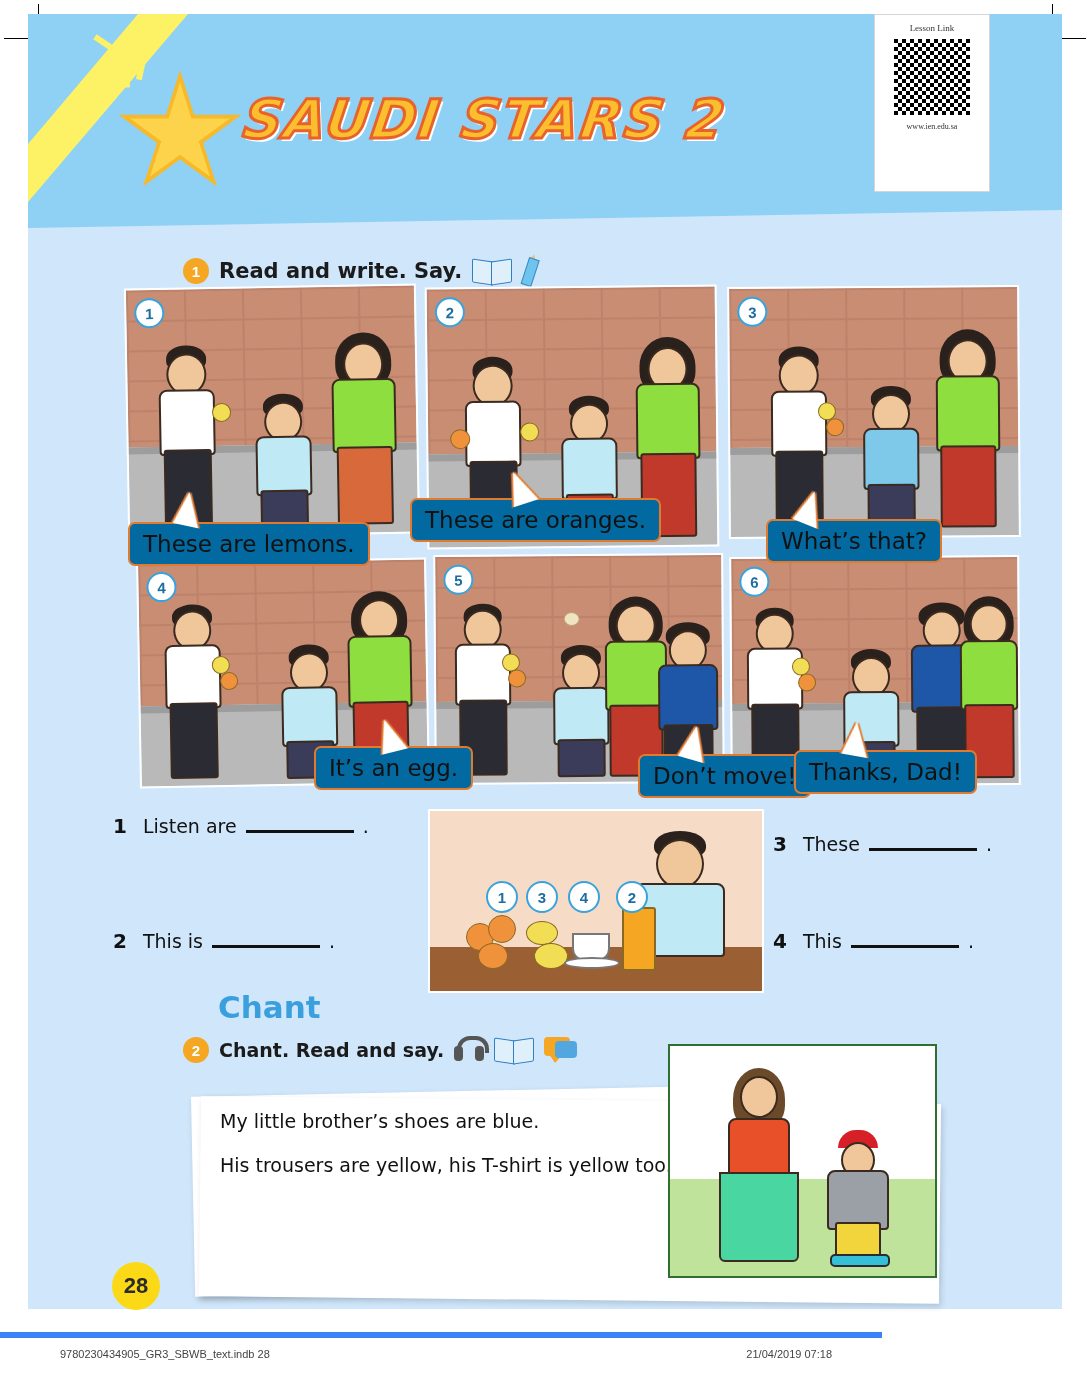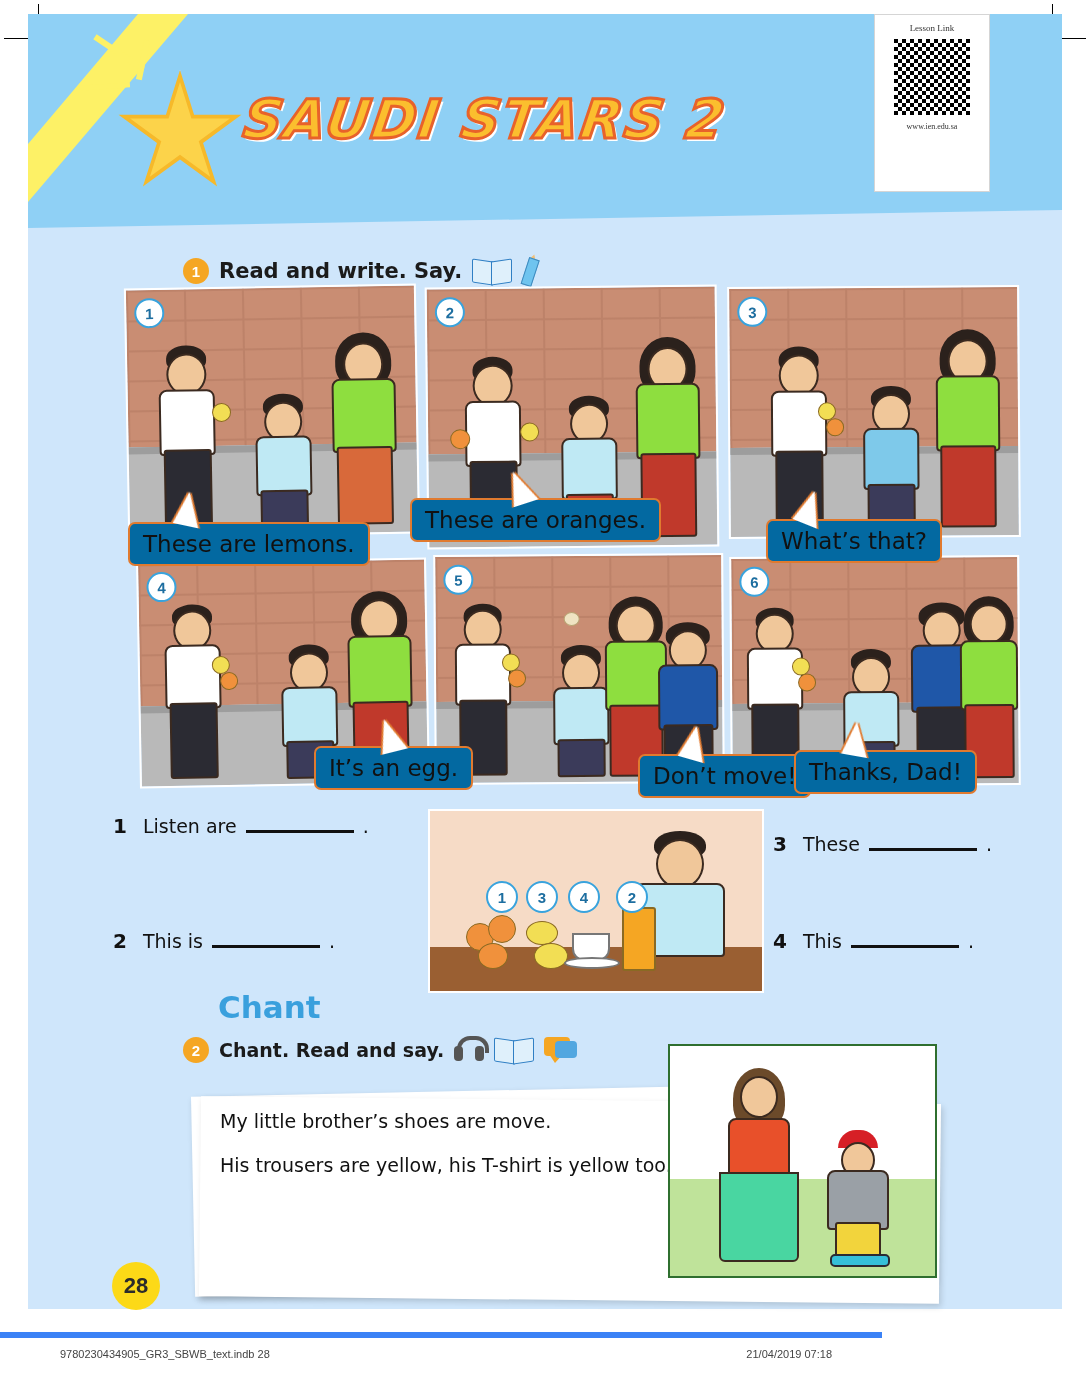--- a/index.html
+++ b/index.html
@@ -514,21 +514,21 @@
         </span>
       <span class="icon-chat">
           <span class="b1"></span>
           <span class="b2"></span>
         </span>
     </div>
 
     <div class="chantcard"></div>
     <div class="chantcard2"></div>
     <div class="lyrics">
-      <p>My little brother’s shoes are move.</p>
+      <p>My little brother’s shoes are blue.</p>
       <p>His trousers are yellow, his T-shirt is yellow too.</p>
     </div>
 
     <div class="chantpic">
       <div class="cp-sky"></div>
         <div class="cp-grass"></div>
       <div class="fig" style="left:44px;bottom:18px;width:90px;height:190px;">
         <div class="hair" style="top:0;width:52px;height:62px;background:#6b4a2a;"></div>
         <div class="head" style="top:8px;width:34px;height:38px;"></div>
         <div class="torso" style="top:50px;width:58px;height:58px;background:#e8502a;"></div>

